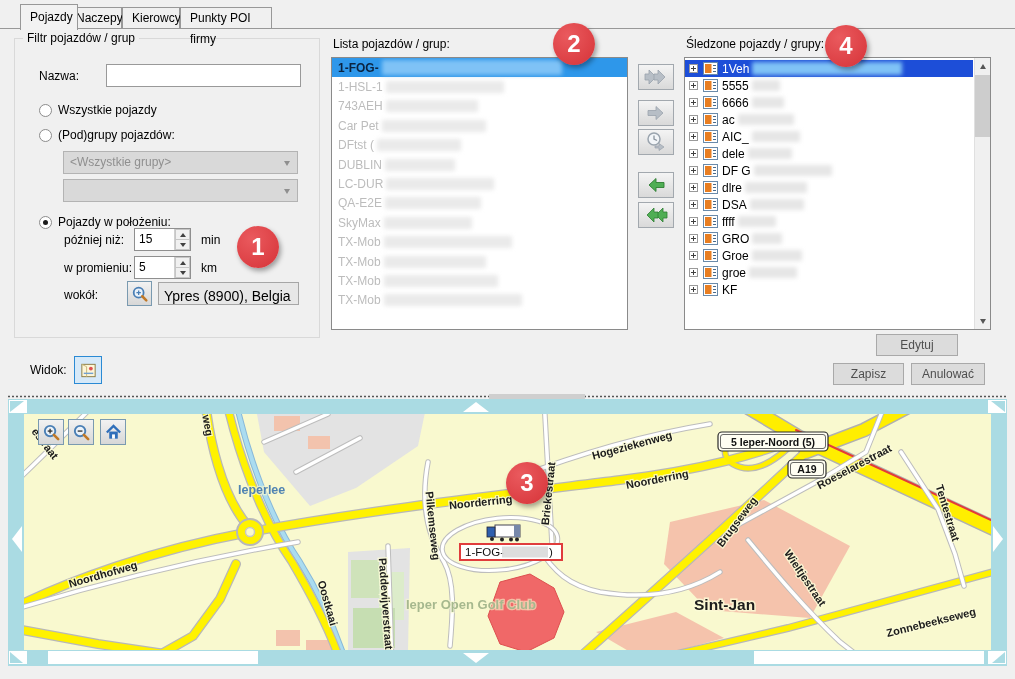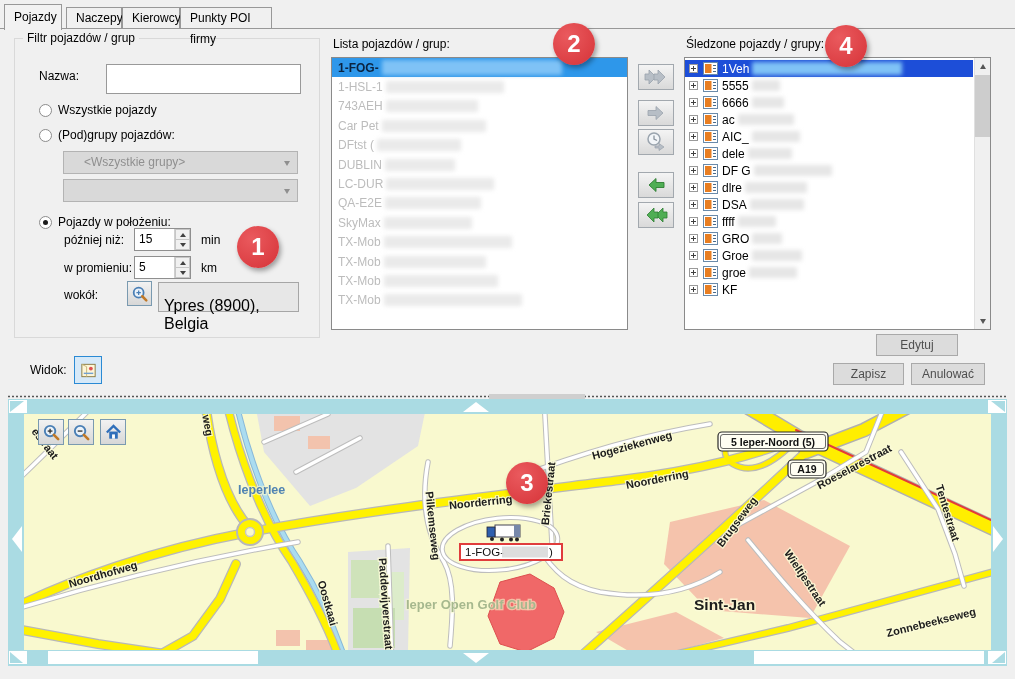--- a/index.html
+++ b/index.html
@@ -6,25 +6,25 @@
   html,body{width:1015px;height:679px}
   body{background:#f0f0f0;font-family:"Liberation Sans",sans-serif;font-size:12px;color:#000;position:relative;overflow:hidden}
   
   .tab{position:absolute;top:7px;height:22px;background:#f0f0f0;border:1px solid #989898;border-bottom:none;padding:0 9px;font-size:12px;line-height:21px;z-index:1}
   .tab.active{top:4px;height:26px;line-height:24px;background:#f2f2f2;z-index:3}
   .tabline{position:absolute;left:0;top:28px;width:1015px;height:1px;background:#989898;z-index:2}
   
   .groupbox{position:absolute;border:1px solid #d9d9d9;background:#f0f0f0}
   .legend{position:absolute;top:-8px;left:8px;background:#f0f0f0;padding:0 4px;font-size:12px;white-space:nowrap}
   .fr{position:absolute;display:flex;align-items:center;gap:6px;font-size:12px;white-space:nowrap}
-  .input{position:absolute;background:#fff;border:1px solid #999;font-size:16px;padding:14px 5px}
+  .input{position:absolute;background:#fff;border:1px solid #999;font-size:14px;padding:5px 5px}
   .input.gray{background:#e7e7e7;border-color:#a6a6a6}
   .rad{width:13px;height:13px;border-radius:50%;border:1px solid #8c8c8c;background:#fff;flex:none}
   .rad.on::after{content:"";display:block;width:5px;height:5px;border-radius:50%;background:#1c1c1c;margin:3px}
-  .combo{position:absolute;background:#d9d9d9;border:1px solid #b3b3b3;color:#8f8f8f;font-size:12px;padding:3px 20px;white-space:nowrap;overflow:hidden}
+  .combo{position:absolute;background:#d9d9d9;border:1px solid #b3b3b3;color:#8f8f8f;font-size:12px;padding:3px 6px;white-space:nowrap;overflow:hidden}
   .combo .tri-dn{position:absolute;right:7px;top:9px;border-top-color:#8f8f8f}
   .tri-up{width:0;height:0;border-left:3.5px solid transparent;border-right:3.5px solid transparent;border-bottom:5px solid #404040}
   .tri-dn{width:0;height:0;border-left:3.5px solid transparent;border-right:3.5px solid transparent;border-top:5px solid #404040}
   .spinner{position:absolute;display:flex;background:#fff;border:1px solid #8f8f8f;width:57px;height:23px}
   .spinner .v{flex:1;padding:3px 4px;font-size:12px}
   .spbtns{width:16px;display:flex;flex-direction:column;border-left:1px solid #cfcfcf}
   .spbtns>div{flex:1;background:#f0f0f0;border:1px solid #c6c6c6;display:flex;align-items:center;justify-content:center}
   .spbtns>div:first-child{border-bottom:none}
   
   .panelbox{position:absolute;background:#fff;border:1px solid #8a8a8a;overflow:hidden}
@@ -52,21 +52,21 @@
   .badge{position:absolute;width:42px;height:42px;border-radius:50%;background:radial-gradient(circle at 35% 30%,#ea5a5e,#d63338);color:#fff;font-size:24px;font-weight:bold;line-height:42px;text-align:center;box-shadow:2px 3px 5px rgba(0,0,0,.35);z-index:20}
   
   .mapwrap{position:absolute;left:8px;top:394px;width:999px;height:272px}
   .maplbl{font-family:"Liberation Sans",sans-serif;font-weight:bold;font-size:11px;fill:#1c1c1c;paint-order:stroke;stroke:rgba(252,252,215,.85);stroke-width:2.5px}
 </style>
 </head>
 <body>
 
 <div>
   <div class="tabline"></div>
-  <div class="tab active" style="left:4px;width:58px"><span>Pojazdy</span></div>
+  <div class="tab active" style="left:20px;width:58px"><span>Pojazdy</span></div>
   <div class="tab" style="left:66px;width:56px"><span>Naczepy</span></div>
   <div class="tab" style="left:122px;width:58px"><span>Kierowcy</span></div>
   <div class="tab" style="left:180px;width:92px"><span>Punkty POI firmy</span></div>
 </div>
 
 <div class="groupbox" style="left:14px;top:38px;width:306px;height:300px">
   <span class="legend">Filtr pojazdów / grup</span>
 
   <span class="fr" style="left:24px;top:30px">Nazwa:</span>
   <input class="input" style="left: 91px; top: 25px; width: 195px; height: 23px;" value="">

